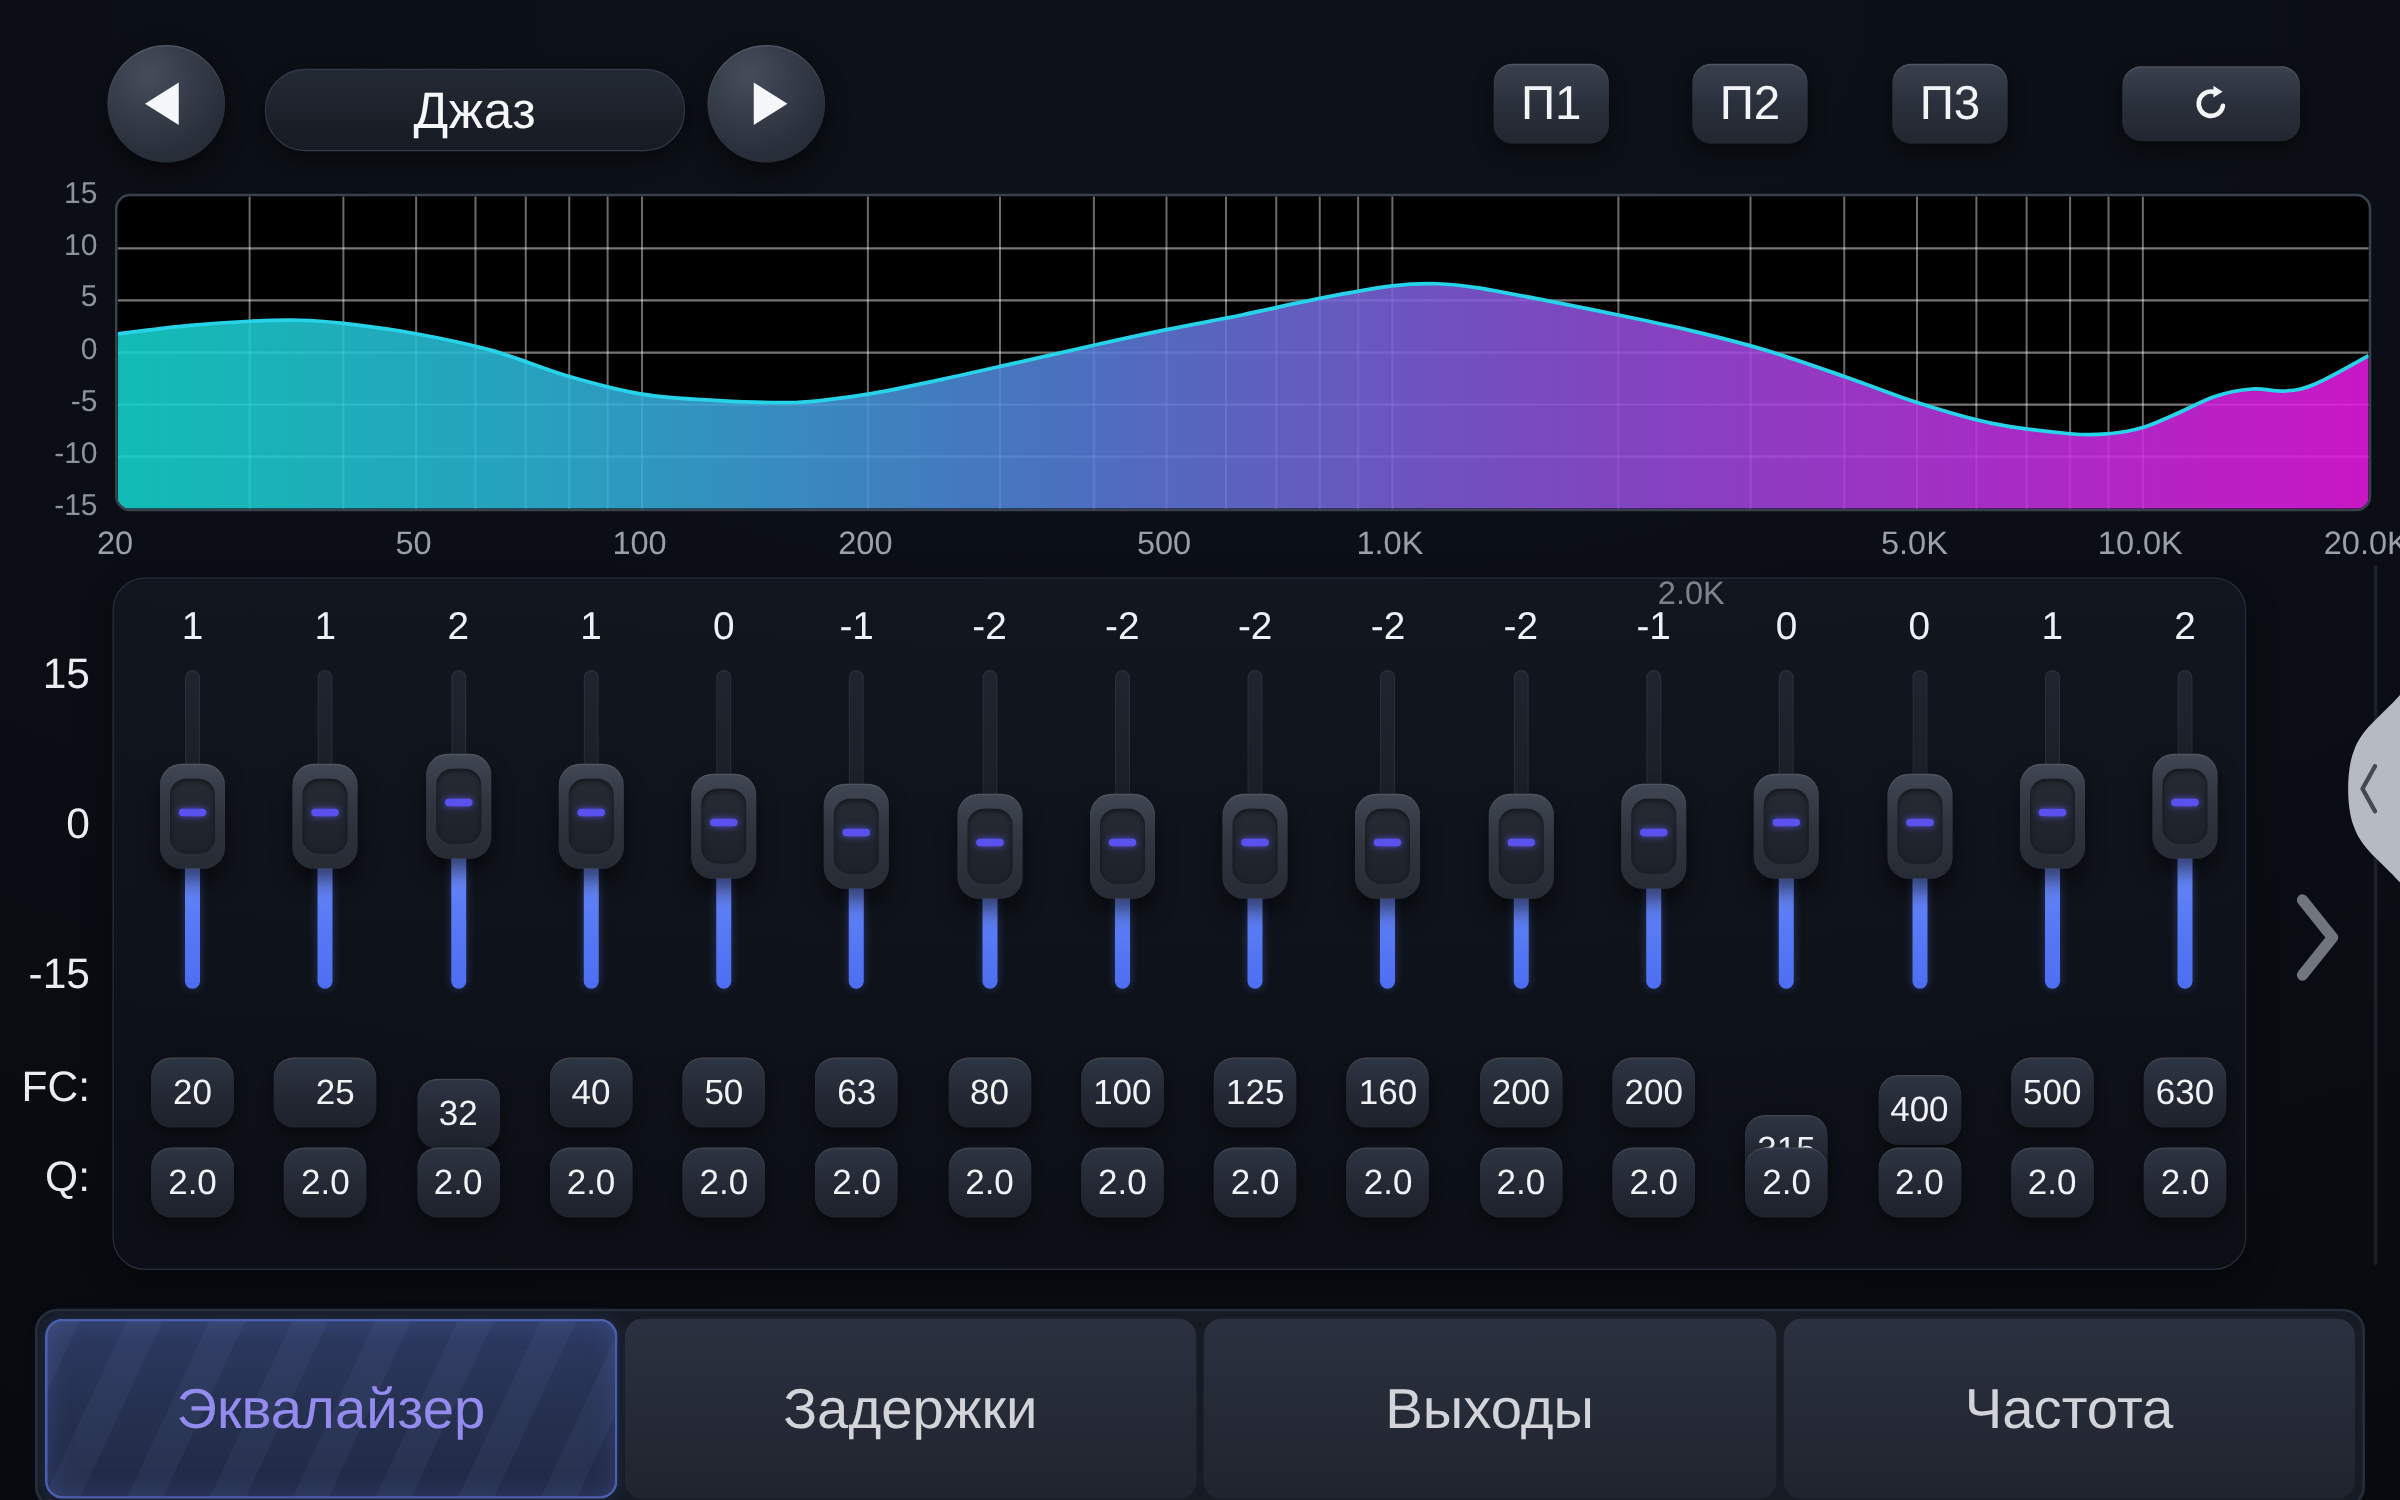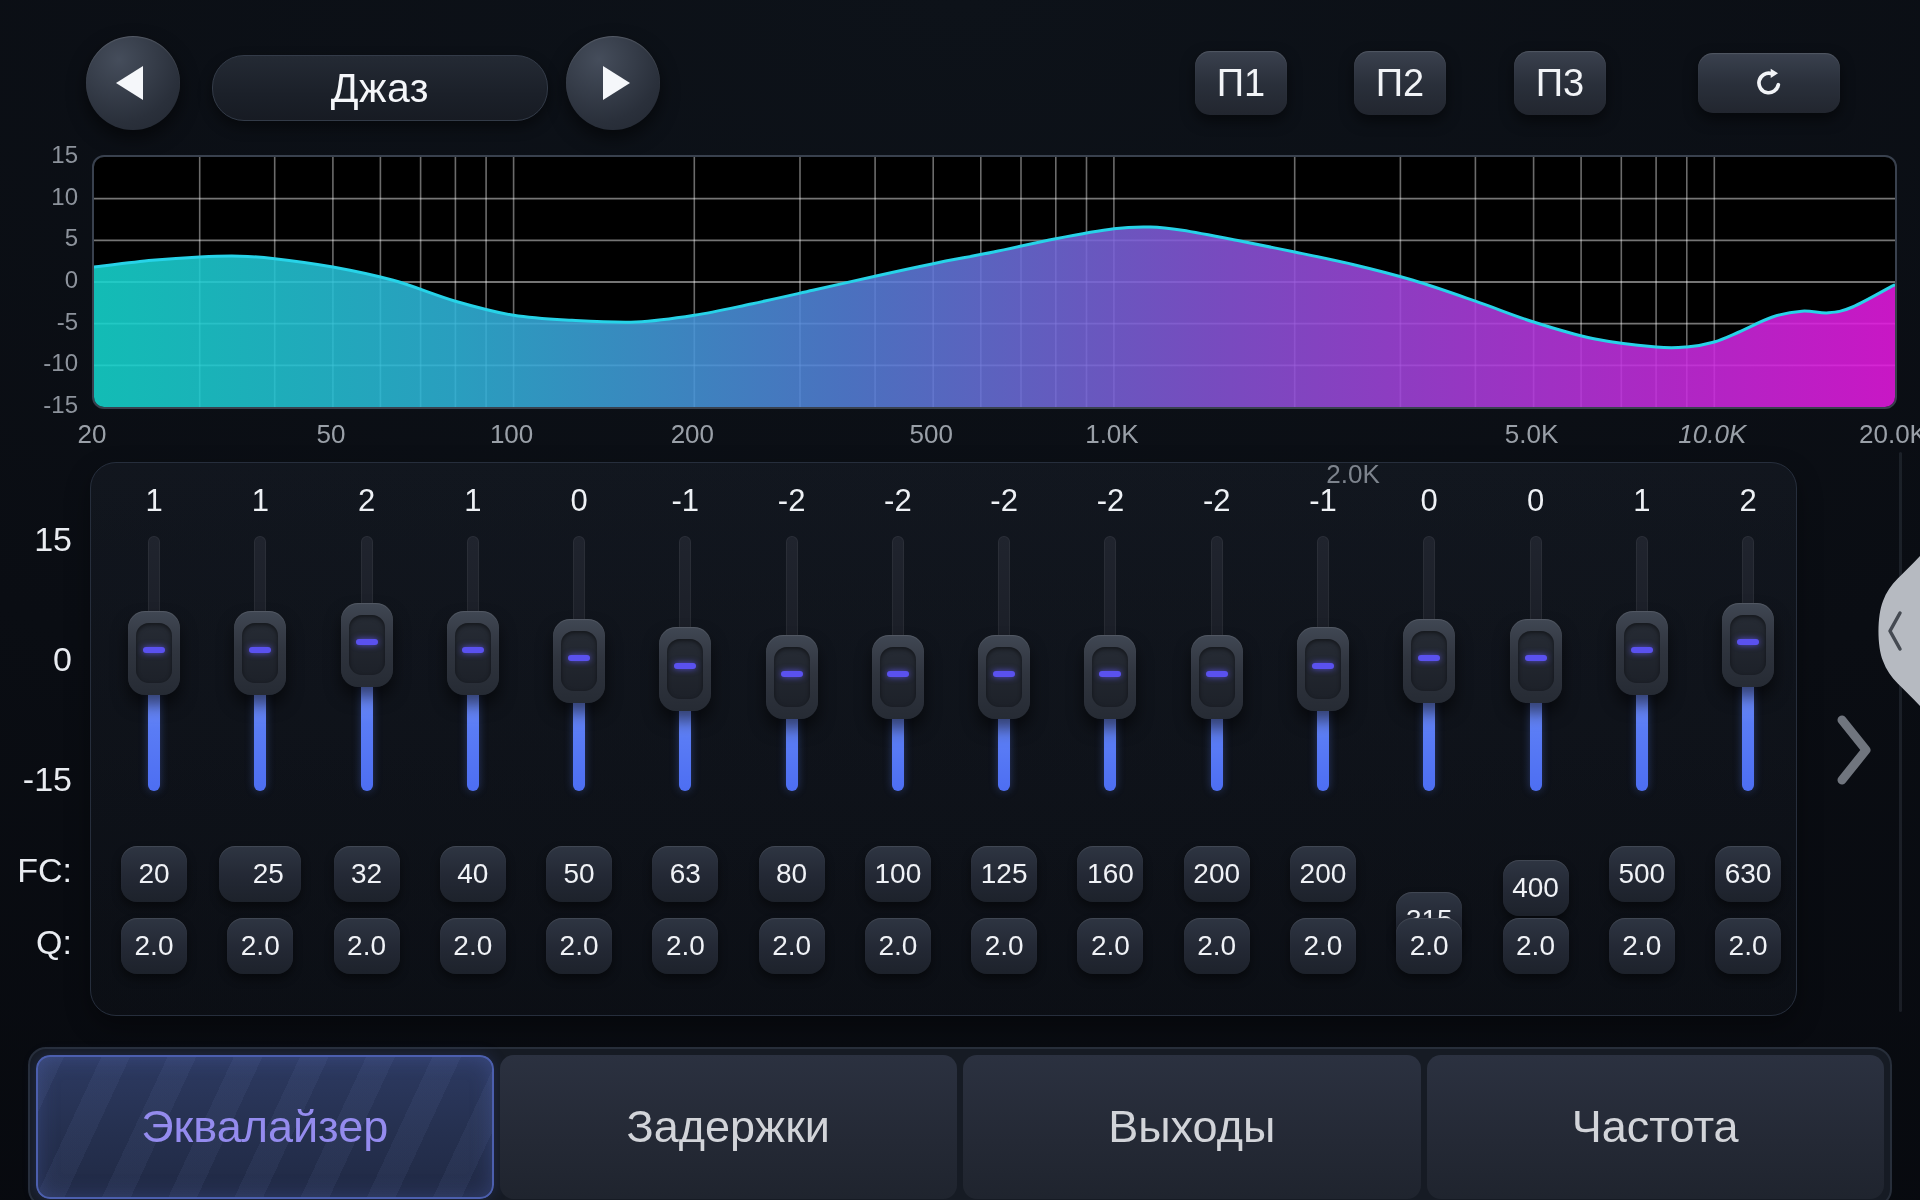--- a/index.html
+++ b/index.html
@@ -192,21 +192,21 @@
     </div>
   <div id="x-labels">
       <div class="xlab" style="left: 47px;">20</div>
       <div class="xlab" style="left: 285.897px;">50</div>
       <div class="xlab" style="left: 466.615px;">100</div>
       <div class="xlab" style="left: 647.333px;">200</div>
       <div class="xlab" style="left: 886.23px;">500</div>
       <div class="xlab" style="left: 1066.95px;">1.0K</div>
       <div class="xlab" style="left: 1308px; margin-top: 40px;">2.0K</div>
       <div class="xlab" style="left: 1486.56px;">5.0K</div>
-      <div class="xlab" style="left: 1667.28px; font-style: italic;">10.0K</div>
+      <div class="xlab" style="left: 1667.28px;">10.0K</div>
       <div class="xlab" style="left: 1848px;">20.0K</div>
     </div>
 
   <div class="eq-panel">
       <div class="band-col" style="left: 10px; width: 106px;">
         <div class="band-val">1</div>
         <div class="track" style="left: 47px;"></div>
         <div class="fill" style="left: 47px; top: 224px; height: 104px;"></div>
         <div class="thumb" style="left: 27px; top: 148px;">
           <div class="inner"></div>
@@ -227,21 +227,21 @@
         <div class="chip" style="top: 455px;">2.0</div>
       </div>
       <div class="band-col" style="left: 222.54px; width: 106px;">
         <div class="band-val">2</div>
         <div class="track" style="left: 47px;"></div>
         <div class="fill" style="left: 47px; top: 216px; height: 112px;"></div>
         <div class="thumb" style="left: 27px; top: 140px;">
           <div class="inner"></div>
           <div class="dash"></div>
         </div>
-        <div class="chip" style="top: 383px;">32</div>
+        <div class="chip" style="top: 400px;">32</div>
         <div class="chip" style="top: 455px;">2.0</div>
       </div>
       <div class="band-col" style="left: 328.81px; width: 106px;">
         <div class="band-val">1</div>
         <div class="track" style="left: 47px;"></div>
         <div class="fill" style="left: 47px; top: 224px; height: 104px;"></div>
         <div class="thumb" style="left: 27px; top: 148px;">
           <div class="inner"></div>
           <div class="dash"></div>
         </div>

